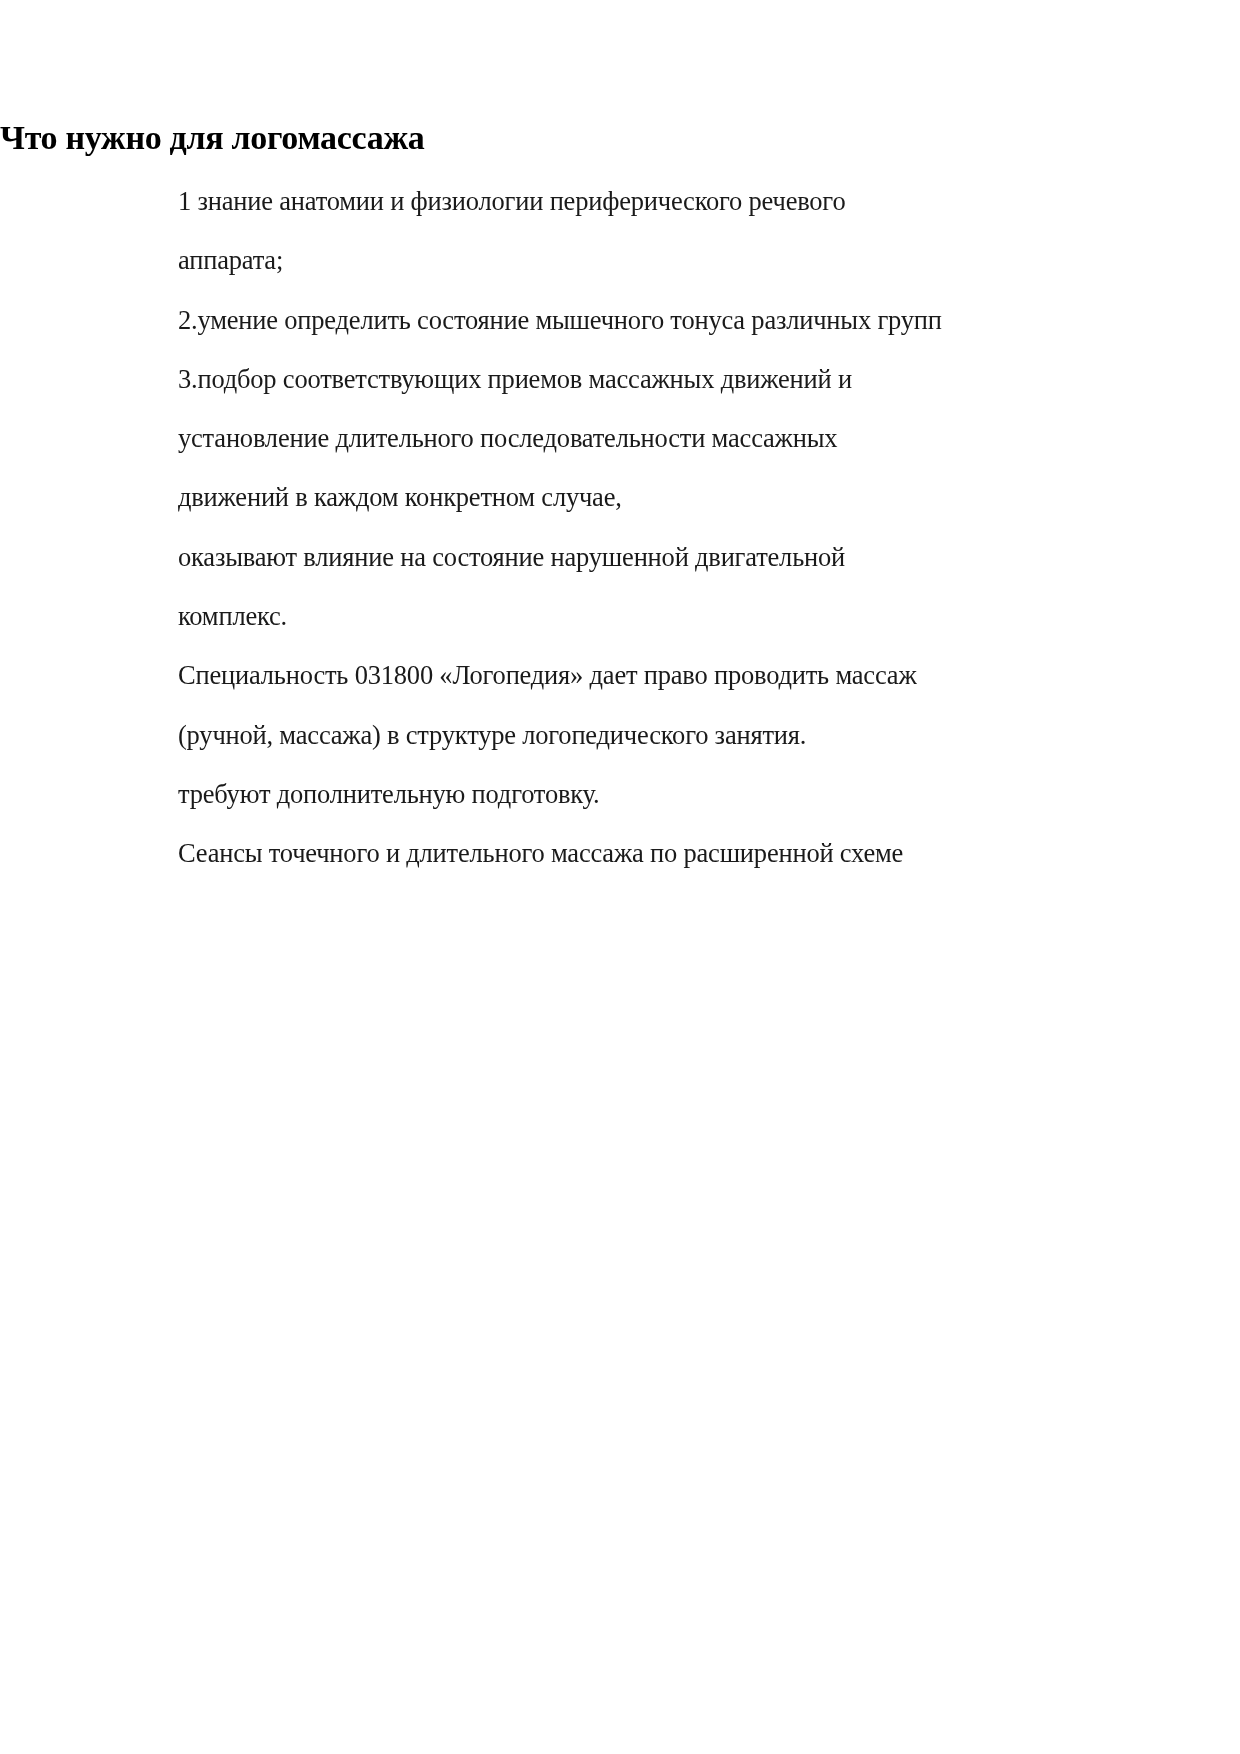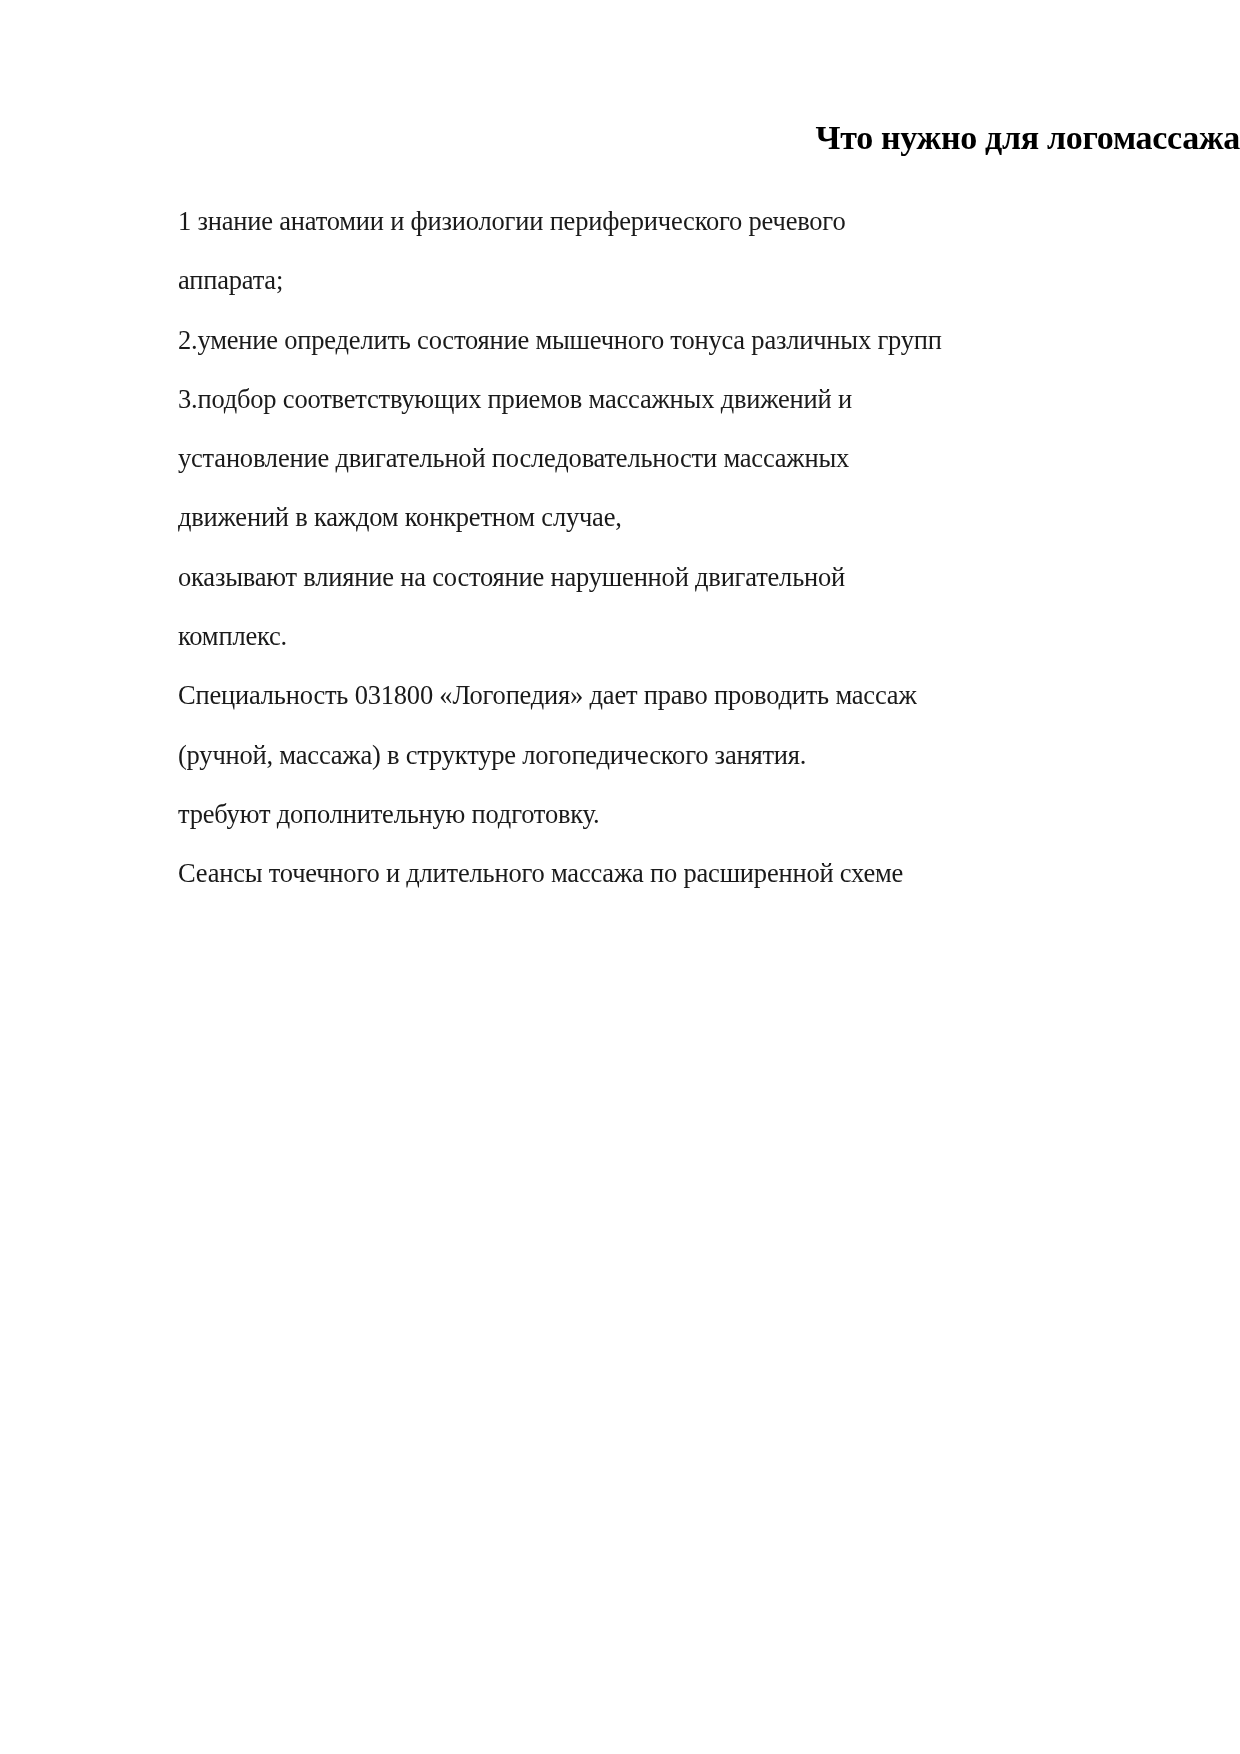--- a/index.html
+++ b/index.html
@@ -20,32 +20,32 @@
       left: 0; top: 0;
       width: 1240px;
       height: 1754px;
       background: #ffffff;
     }
     .title {
       position: absolute;
       left: 0;
       width: 1240px;
       top: 118px;
-      text-align: right;
+      text-align: left;
       font-weight: bold;
       font-size: 34px;
       line-height: 40px;
       margin: 0;
       color: #000;
       letter-spacing: -0.3px;
     }
     .body-text {
       position: absolute;
       left: 178px;
-      top: 192px;
+      top: 172px;
       width: 900px;
       margin: 0;
       padding: 0;
       list-style: none;
     }
     .line {
       font-size: 26.5px;
       line-height: 59.3px;
       height: 59.3px;
       white-space: nowrap;
@@ -57,21 +57,21 @@
 <body>
 
 <div class="page">
   <h1 class="title">Что нужно для логомассажа</h1>
 
   <div class="body-text">
     <div class="line">1 знание анатомии и физиологии периферического речевого</div>
     <div class="line">аппарата;</div>
     <div class="line">2.умение определить состояние мышечного тонуса различных групп</div>
     <div class="line">3.подбор соответствующих приемов массажных движений и</div>
-    <div class="line">установление двигательной последовательности массажных</div>
+    <div class="line">установление длительного последовательности массажных</div>
     <div class="line">движений в каждом конкретном случае,</div>
     <div class="line">оказывают влияние на состояние нарушенной двигательной</div>
     <div class="line">комплекс.</div>
     <div class="line">Специальность 031800 «Логопедия» дает право проводить массаж</div>
     <div class="line">(ручной, массажа) в структуре логопедического занятия.</div>
     <div class="line">требуют дополнительную подготовку.</div>
     <div class="line">Сеансы точечного и длительного массажа по расширенной схеме</div>
   </div>
 </div>
 

